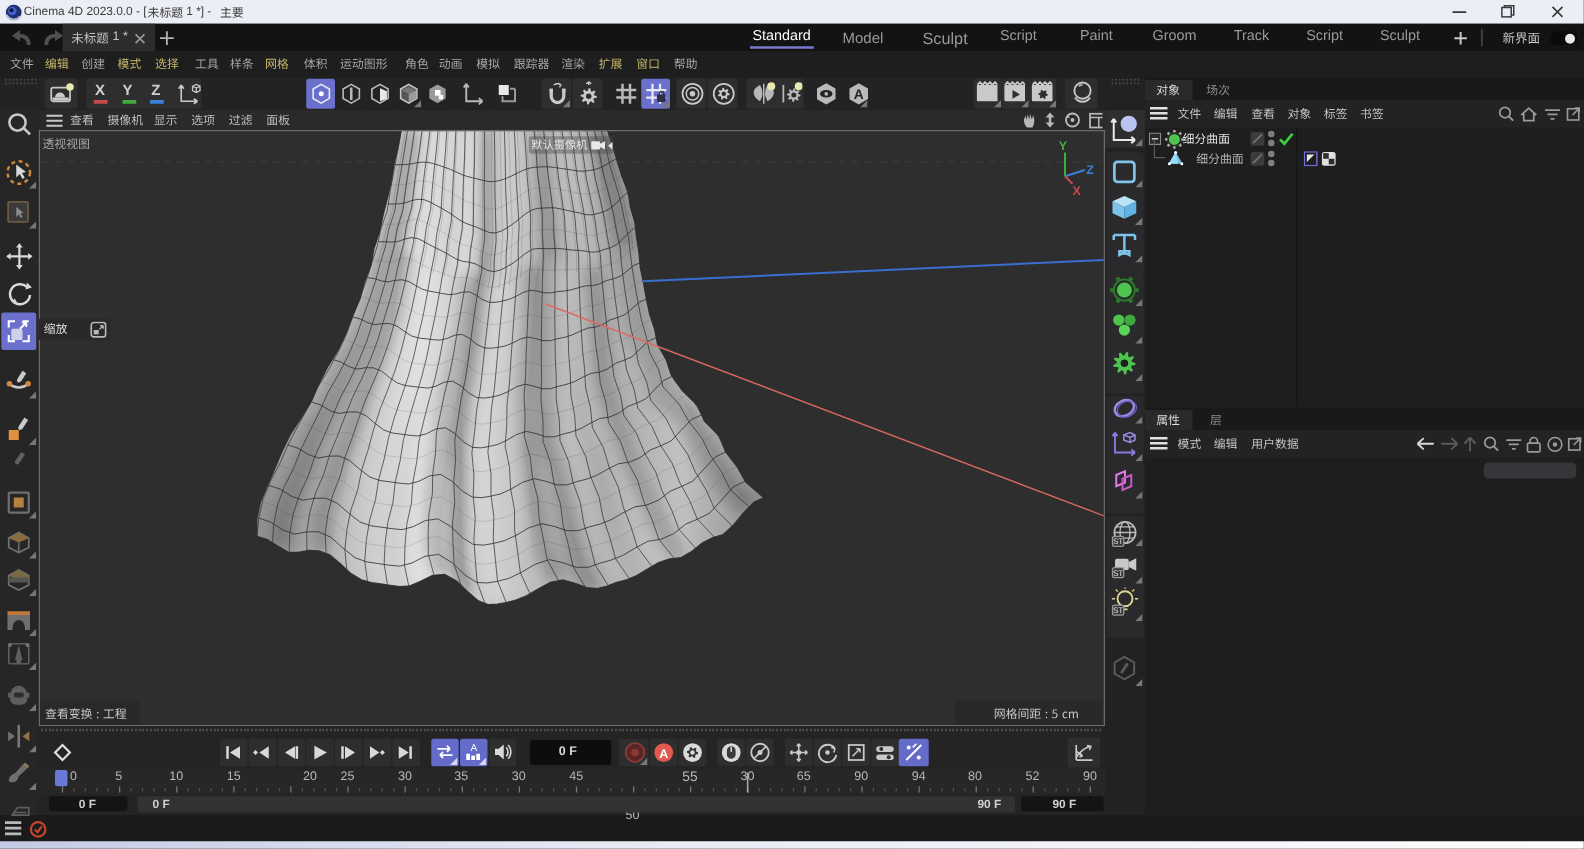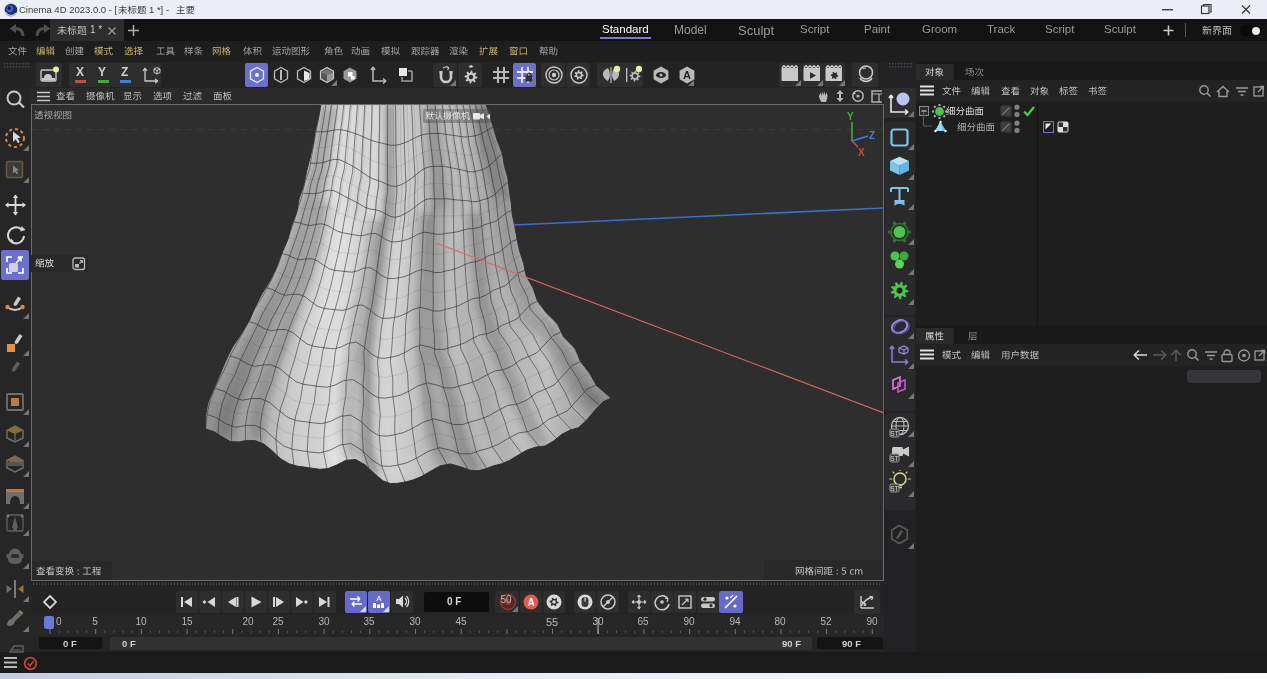--- a/index.html
+++ b/index.html
@@ -933,21 +933,21 @@
 <div class="t" style="left:56px;top:617px;font-size:10px;color:#b9b9b9;transform:translateX(0)">0</div>
 <div class="t" style="left:95px;top:617px;font-size:10px;color:#b9b9b9;transform:translateX(-50%)">5</div>
 <div class="t" style="left:141px;top:617px;font-size:10px;color:#b9b9b9;transform:translateX(-50%)">10</div>
 <div class="t" style="left:187px;top:617px;font-size:10px;color:#b9b9b9;transform:translateX(-50%)">15</div>
 <div class="t" style="left:248px;top:617px;font-size:10px;color:#b9b9b9;transform:translateX(-50%)">20</div>
 <div class="t" style="left:278px;top:617px;font-size:10px;color:#b9b9b9;transform:translateX(-50%)">25</div>
 <div class="t" style="left:324px;top:617px;font-size:10px;color:#b9b9b9;transform:translateX(-50%)">30</div>
 <div class="t" style="left:369px;top:617px;font-size:10px;color:#b9b9b9;transform:translateX(-50%)">35</div>
 <div class="t" style="left:415px;top:617px;font-size:10px;color:#b9b9b9;transform:translateX(-50%)">30</div>
 <div class="t" style="left:461px;top:617px;font-size:10px;color:#b9b9b9;transform:translateX(-50%)">45</div>
-<div class="t" style="left:506px;top:595px;font-size:10px;color:#b9b9b9;transform:translateX(-50%)">50</div>
+<div class="t" style="left:506px;top:648px;font-size:10px;color:#b9b9b9;transform:translateX(-50%)">50</div>
 <div class="t" style="left:552px;top:617px;font-size:11px;color:#b9b9b9;transform:translateX(-50%)">55</div>
 <div class="t" style="left:598px;top:617px;font-size:10px;color:#b9b9b9;transform:translateX(-50%)">30</div>
 <div class="t" style="left:643px;top:617px;font-size:10px;color:#b9b9b9;transform:translateX(-50%)">65</div>
 <div class="t" style="left:689px;top:617px;font-size:10px;color:#b9b9b9;transform:translateX(-50%)">90</div>
 <div class="t" style="left:735px;top:617px;font-size:10px;color:#b9b9b9;transform:translateX(-50%)">94</div>
 <div class="t" style="left:780px;top:617px;font-size:10px;color:#b9b9b9;transform:translateX(-50%)">80</div>
 <div class="t" style="left:826px;top:617px;font-size:10px;color:#b9b9b9;transform:translateX(-50%)">52</div>
 <div class="t" style="left:872px;top:617px;font-size:10px;color:#b9b9b9;transform:translateX(-50%)">90</div>
 <div class="abs" style="left:39px;top:637px;width:63px;height:12px;background:#141414;border-radius:2px"></div>
 <div class="t" style="left:63px;top:639px;font-size:9.5px;font-weight:bold;color:#d0d0d0">0 F</div>

